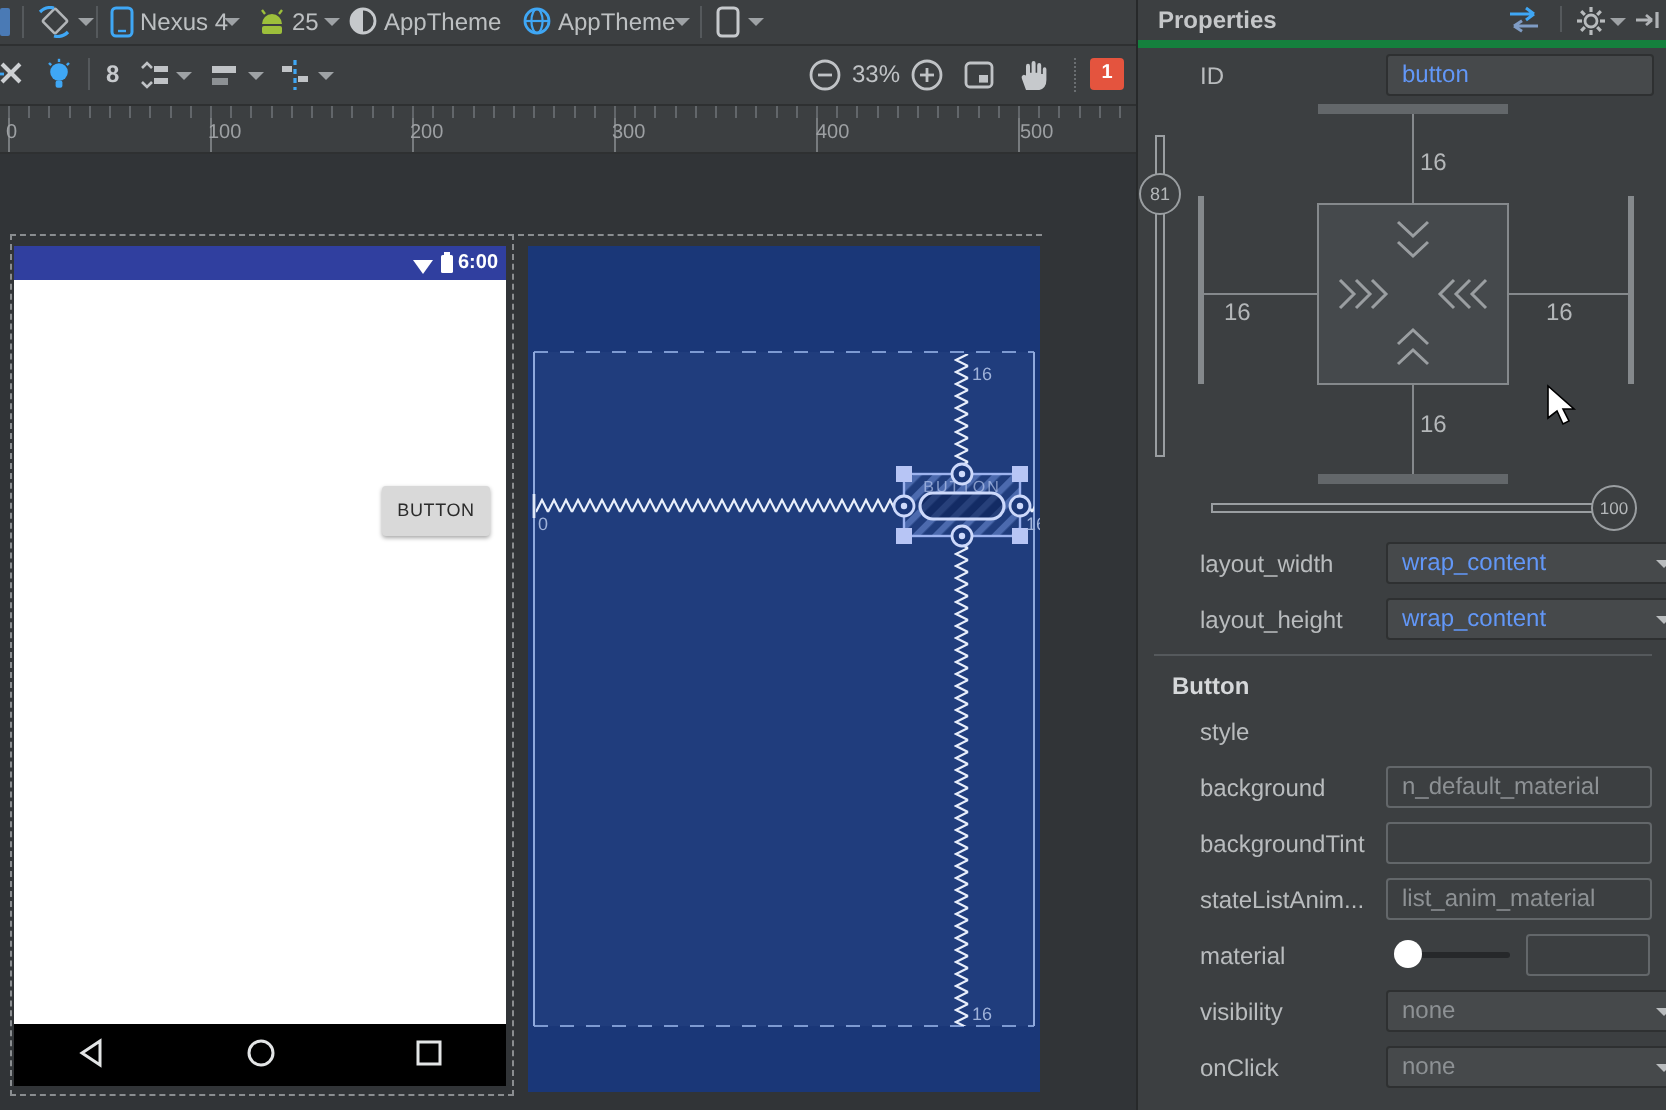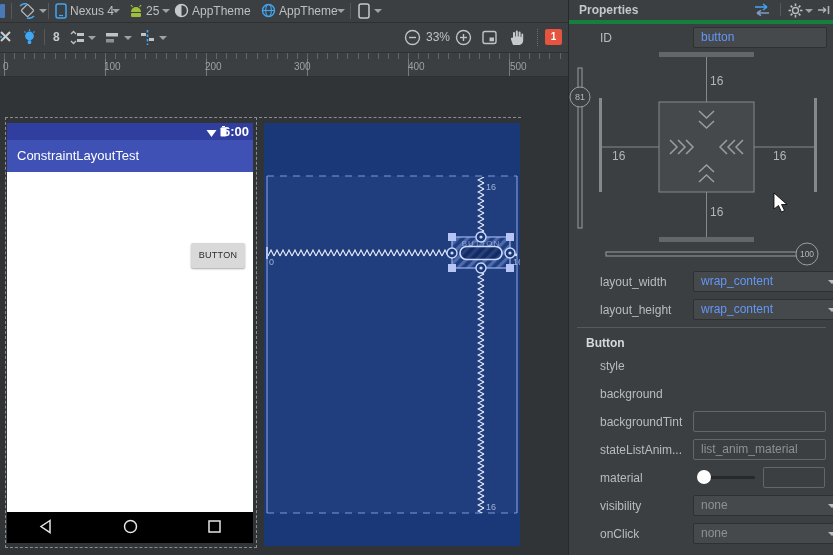--- a/index.html
+++ b/index.html
@@ -34,21 +34,21 @@
            repeating-linear-gradient(90deg,#777b7e 0 1px,transparent 1px 101px);
          background-size:100% 6px,100% 23px;background-repeat:no-repeat;background-position:4px 0,4px 0;}
   #ruler span{position:absolute;top:8px;font-size:10px;color:#9da0a3;}
   
   #canvas{position:absolute;left:0;top:77px;width:568px;height:478px;background:#313437;overflow:hidden;}
   #design-sel{position:absolute;left:5px;top:40px;width:250px;height:429px;border:1px dashed #8a8d90;}
   #bp-sel-top{position:absolute;left:259px;top:40px;width:262px;border-top:1px dashed #8a8d90;}
   
   #phone{position:absolute;left:7px;top:46px;width:246px;height:420px;background:#fff;}
   #p-status{position:absolute;left:0;top:0;width:246px;height:17px;background:#303f9f;}
-  #p-status .time{position:absolute;right:4px;top:0;line-height:17px;color:#fff;font-size:13px;font-weight:bold;}
+  #p-status .time{position:absolute;right:4px;top:0;line-height:17px;color:#fff;font-size:10px;font-weight:bold;}
   #p-appbar{position:absolute;left:0;top:17px;width:246px;height:32px;background:#3f51b5;}
   #p-appbar .title{position:absolute;left:10px;top:0;line-height:32px;color:#fff;font-size:13px;}
   #p-content{position:absolute;left:0;top:49px;width:246px;height:340px;background:#fff;}
   #p-button{position:absolute;left:184px;top:71px;width:54px;height:25px;background:#d9d9d9;
             border-radius:2px;box-shadow:0 1px 2px rgba(0,0,0,.35);color:#2b2b2b;font-size:9px;
             text-align:center;line-height:25px;letter-spacing:.3px;}
   #p-nav{position:absolute;left:0;top:389px;width:246px;height:31px;background:#000;
          display:flex;align-items:center;justify-content:space-between;padding:0 32px;box-sizing:border-box;}
   
   #blueprint{position:absolute;left:264px;top:46px;width:256px;height:423px;}
@@ -212,21 +212,21 @@
       </svg>
     </span>
     <div id="dot-sep"></div>
     <div id="err-badge">1</div>
   </div>
 
   <div id="ruler">
     <span style="left:3px;">0</span>
     <span style="left:104px;">100</span>
     <span style="left:205px;">200</span>
-    <span style="left:294px;">300</span>
+    <span style="left:306px;">300</span>
     <span style="left:408px;">400</span>
     <span style="left:510px;">500</span>
   </div>
 
   <div id="canvas">
     <div id="design-sel"></div>
     <div id="bp-sel-top"></div>
 
     <div id="phone">
       <div id="p-status">
@@ -235,23 +235,20 @@
               <path d="M0.5 1 L10.5 1 L5.5 8 Z" fill="#fff"></path>
             </svg>
         </span>
         <span class="abs" style="right:26px;top:3px;">
           <svg width="7" height="11" viewBox="0 0 7 11">
               <rect x="2" y="0" width="3" height="1.5" fill="#fff"></rect>
               <rect x="0.5" y="1.5" width="6" height="9" rx="0.8" fill="#fff"></rect>
             </svg>
         </span>
         <span class="time">6:00</span>
-      </div>
-      <div id="p-appbar">
-        <span class="title">ConstraintLayoutTest</span>
       </div>
       <div id="p-content">
         <div id="p-button">BUTTON</div>
       </div>
       <div id="p-nav">
         <span>
           <svg width="14" height="15" viewBox="0 0 14 15">
               <polygon points="11,1.5 2,7.5 11,13.5" fill="none" stroke="#e3e5e6" stroke-width="1.5"></polygon>
             </svg>
         </span>
@@ -444,20 +441,23 @@
     <div class="psep"></div>
     <div class="psection">Button</div>
 
     <div class="prow" style="top:355px;">
       <span class="plabel">style</span>
       <span class="more">…</span>
     </div>
 
     <div class="prow" style="top:383px;">
       <span class="plabel">background</span>
+      <div class="tf">
+        <span class="dval">n_default_material</span>
+      </div>
       <span class="more">…</span>
     </div>
 
     <div class="prow" style="top:411px;">
       <span class="plabel">backgroundTint</span>
       <div class="tf">
         <span class="dval"></span>
       </div>
       <span class="more">…</span>
     </div>

